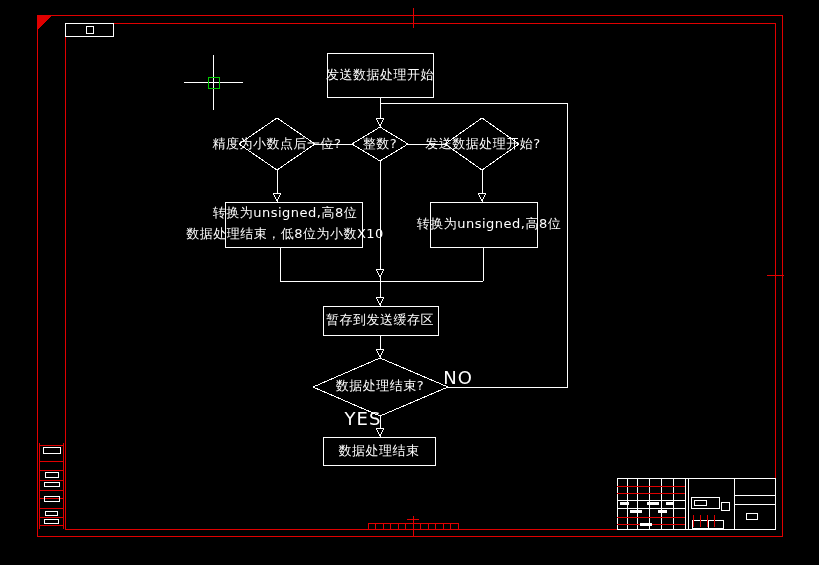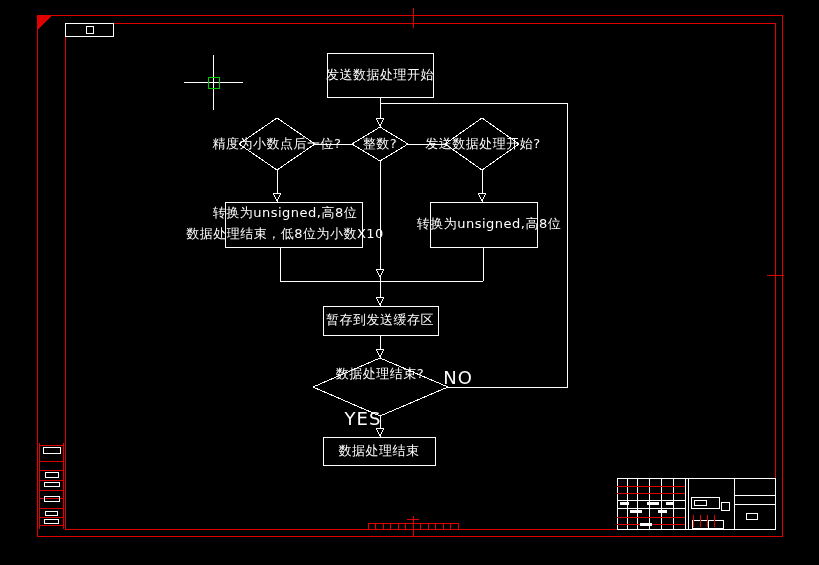--- a/index.html
+++ b/index.html
@@ -176,18 +176,18 @@
   <div class="lbl" style="left:285px;top:224px">
     <div>转换为unsigned,高8位</div>
     <div>数据处理结束，低8位为小数X10</div>
   </div>
 
   <div class="lbl" style="left:489px;top:224px">
     <div>转换为unsigned,高8位</div>
   </div>
 
   <div class="lbl" style="left:380px;top:320px">暂存到发送缓存区</div>
-  <div class="lbl" style="left:380px;top:374px">数据处理结束?</div>
+  <div class="lbl" style="left:380px;top:386px">数据处理结束?</div>
   <div class="lbl lbl-small" style="left:458px;top:378px">NO</div>
   <div class="lbl lbl-small" style="left:363px;top:419px">YES</div>
   <div class="lbl" style="left:379px;top:451px">数据处理结束</div>
 
 </div>
 
 </body></html>

